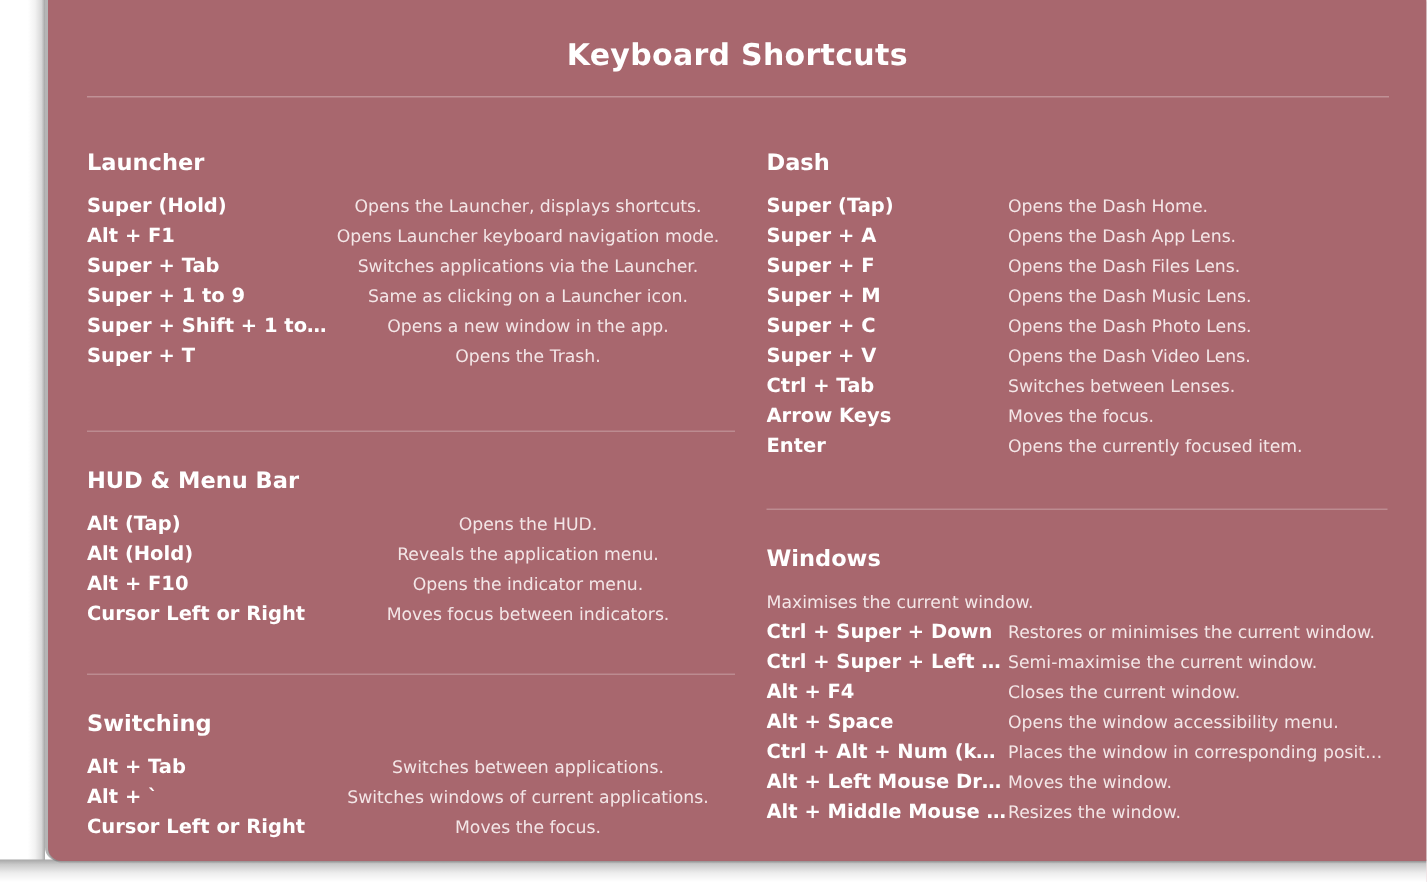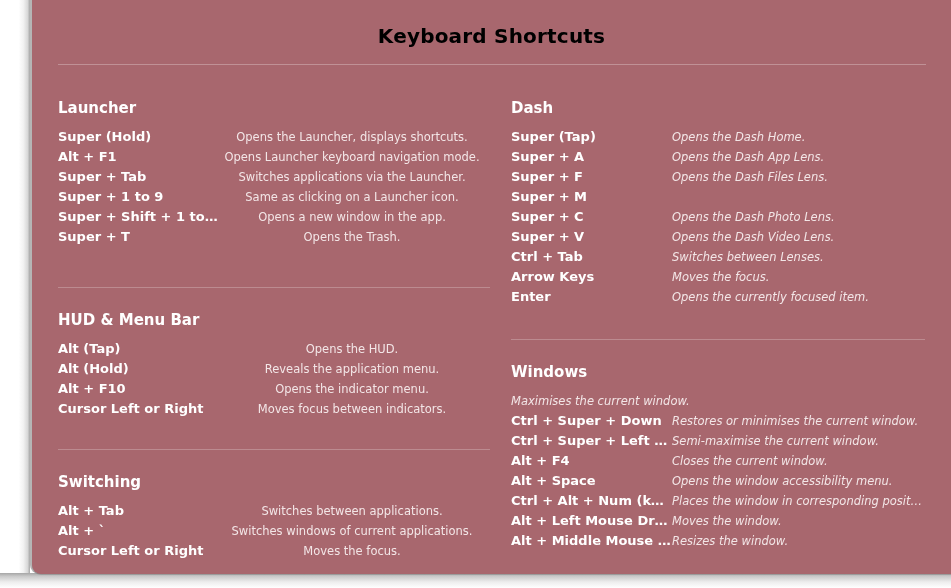--- a/index.html
+++ b/index.html
@@ -52,21 +52,21 @@
   }
 
   .overlay-title {
     position: absolute;
     left: 0;
     top: 24px;
     width: 919px;
     text-align: center;
     font-size: 20px;
     font-weight: bold;
-    color: #000000;
+    color: #ffffff;
     letter-spacing: 0.2px;
   }
 
   .title-rule {
     position: absolute;
     left: 26px;
     top: 64px;
     width: 868px;
     height: 1px;
     background: rgba(255,255,255,0.28);
@@ -130,21 +130,21 @@
     overflow: hidden;
     text-overflow: ellipsis;
   }
 
   
   .col-left  .row .key  { width: 160px; }
   .col-left  .row .desc { width: 268px; text-align: center; }
 
   
   .col-right .row .key  { width: 161px; }
-  .col-right .row .desc { width: 252px; font-style: italic; }
+  .col-right .row .desc { width: 252px; }
 </style>
 </head>
 <body>
 
 <div id="root">
 
   <div class="backdrop-left"></div>
   <div class="backdrop-bottom"></div>
 
   <div class="shortcuts-overlay">
@@ -236,20 +236,21 @@
               <div class="row">
                 <span class="key">Super + A</span>
                 <span class="desc">Opens the Dash App Lens.</span>
               </div>
               <div class="row">
                 <span class="key">Super + F</span>
                 <span class="desc">Opens the Dash Files Lens.</span>
               </div>
               <div class="row">
                 <span class="key">Super + M</span>
+                <span class="desc">Opens the Dash Music Lens.</span>
               </div>
               <div class="row">
                 <span class="key">Super + C</span>
                 <span class="desc">Opens the Dash Photo Lens.</span>
               </div>
               <div class="row">
                 <span class="key">Super + V</span>
                 <span class="desc">Opens the Dash Video Lens.</span>
               </div>
               <div class="row">

